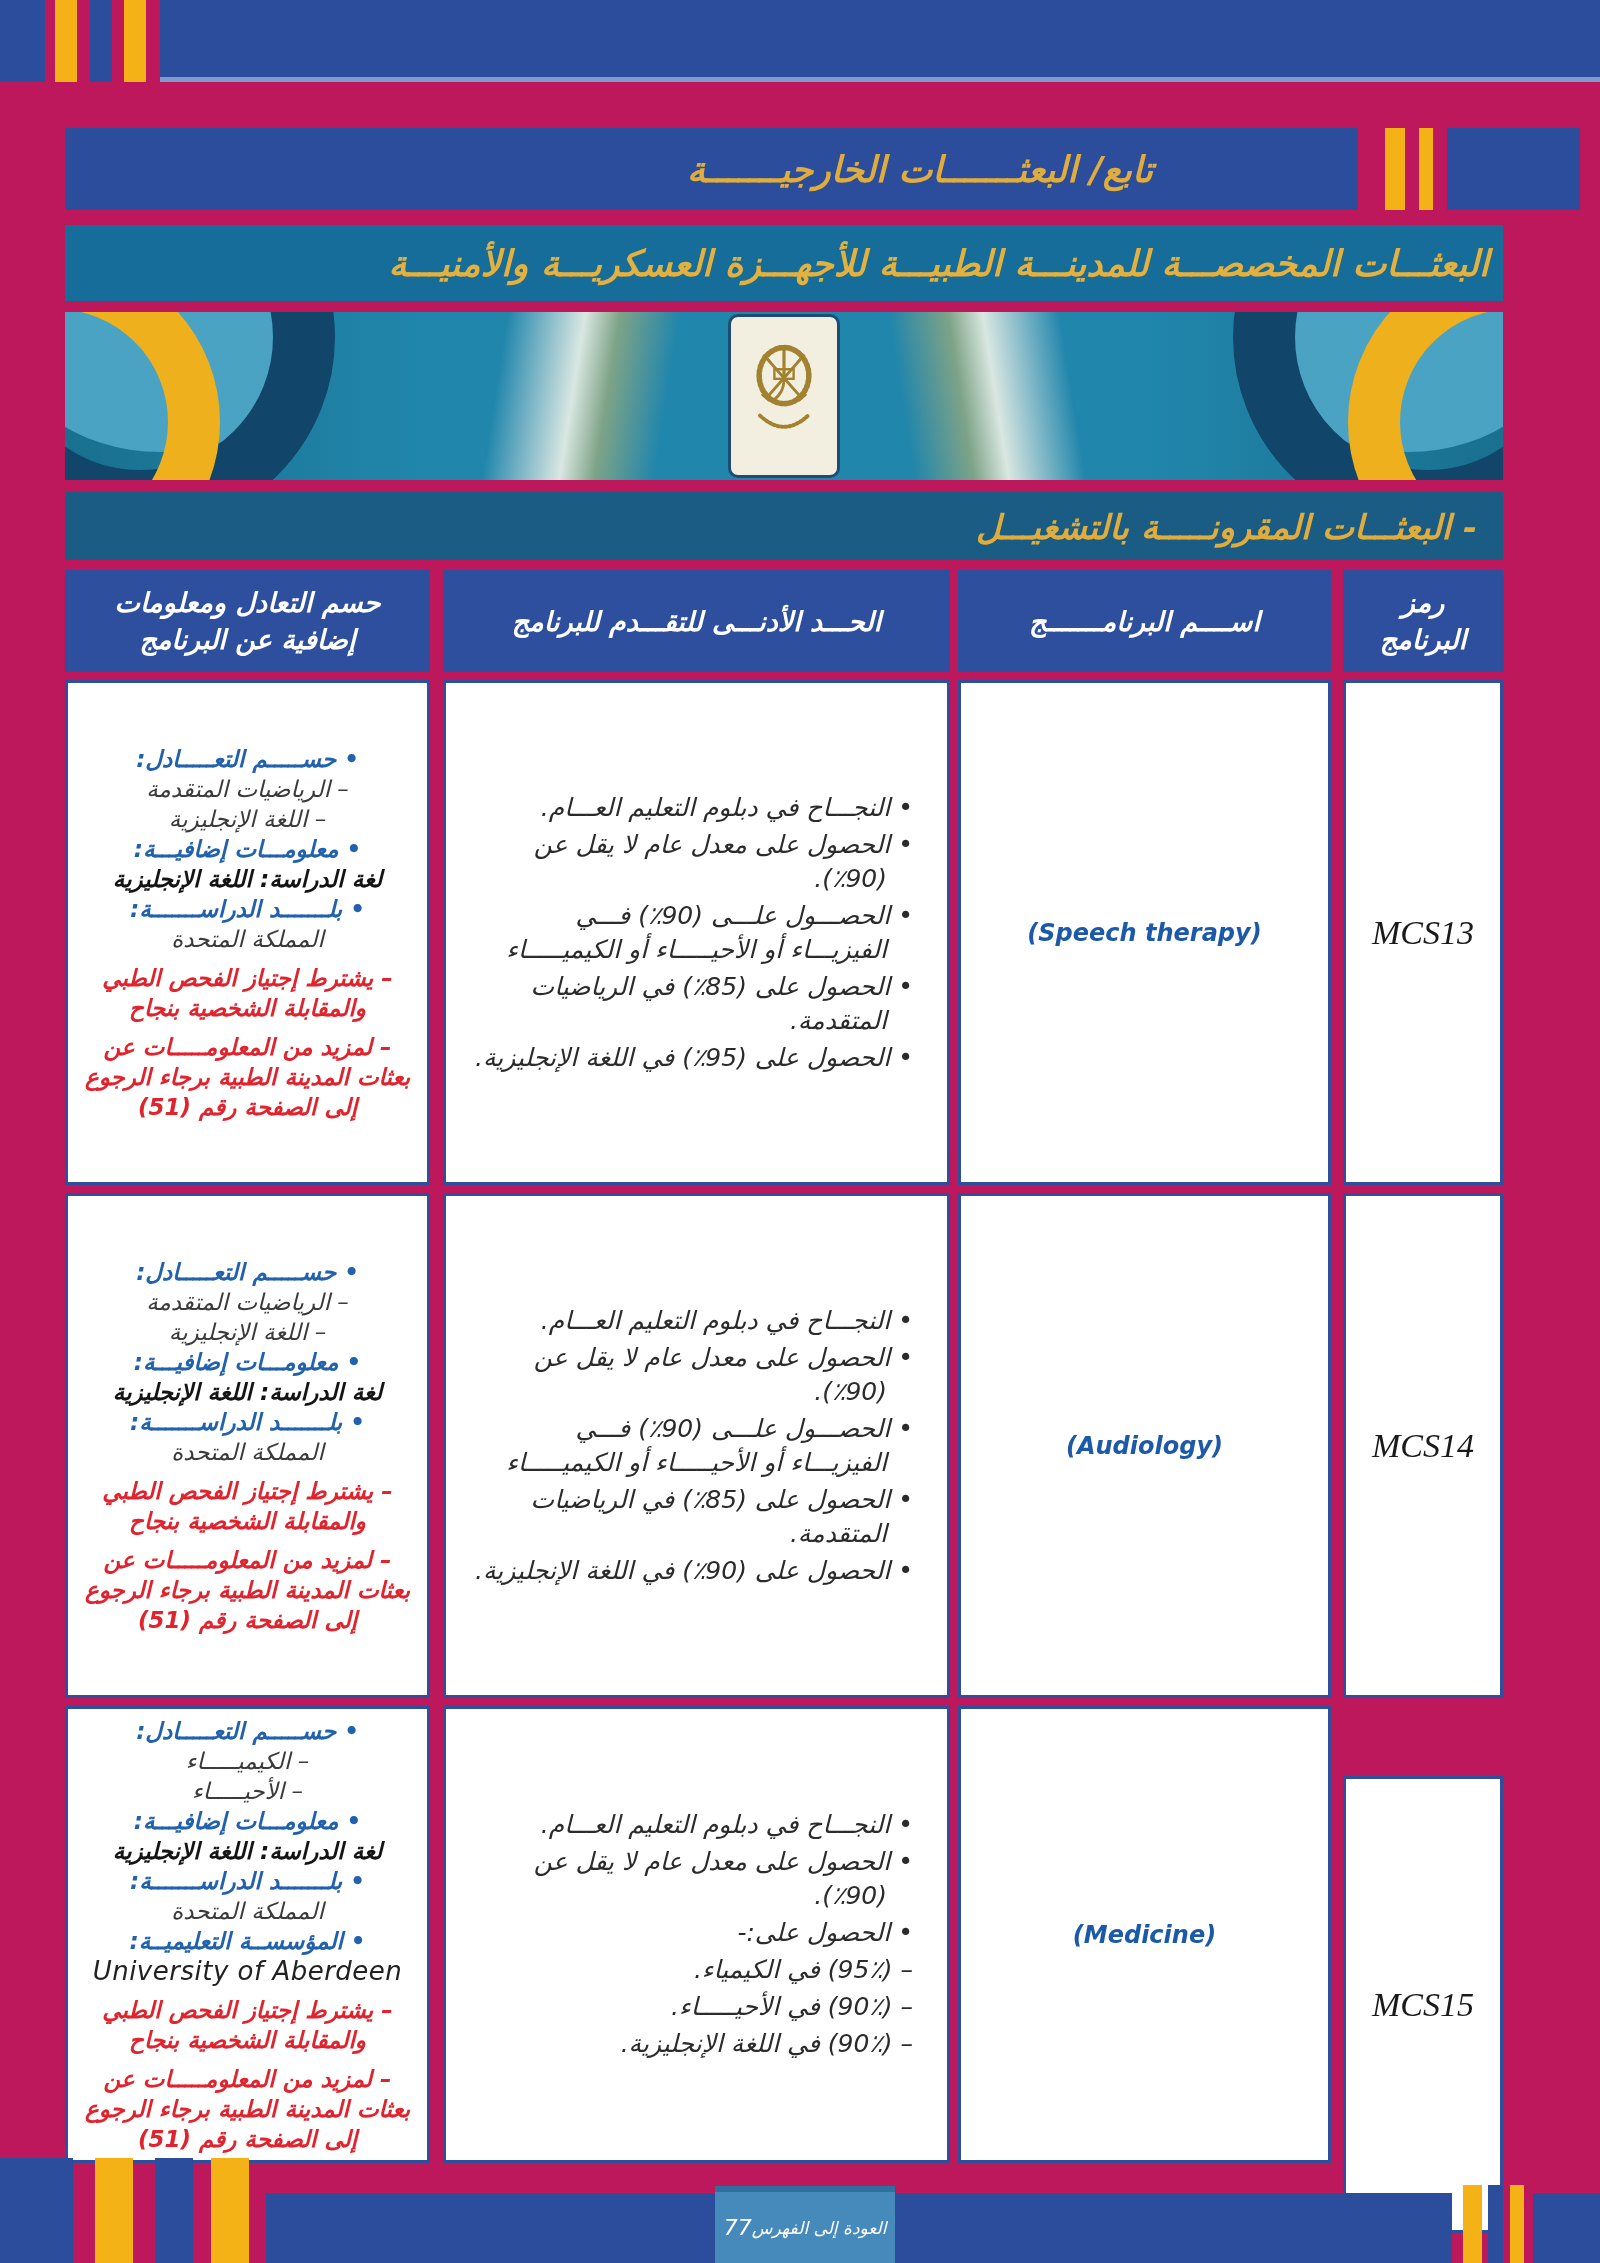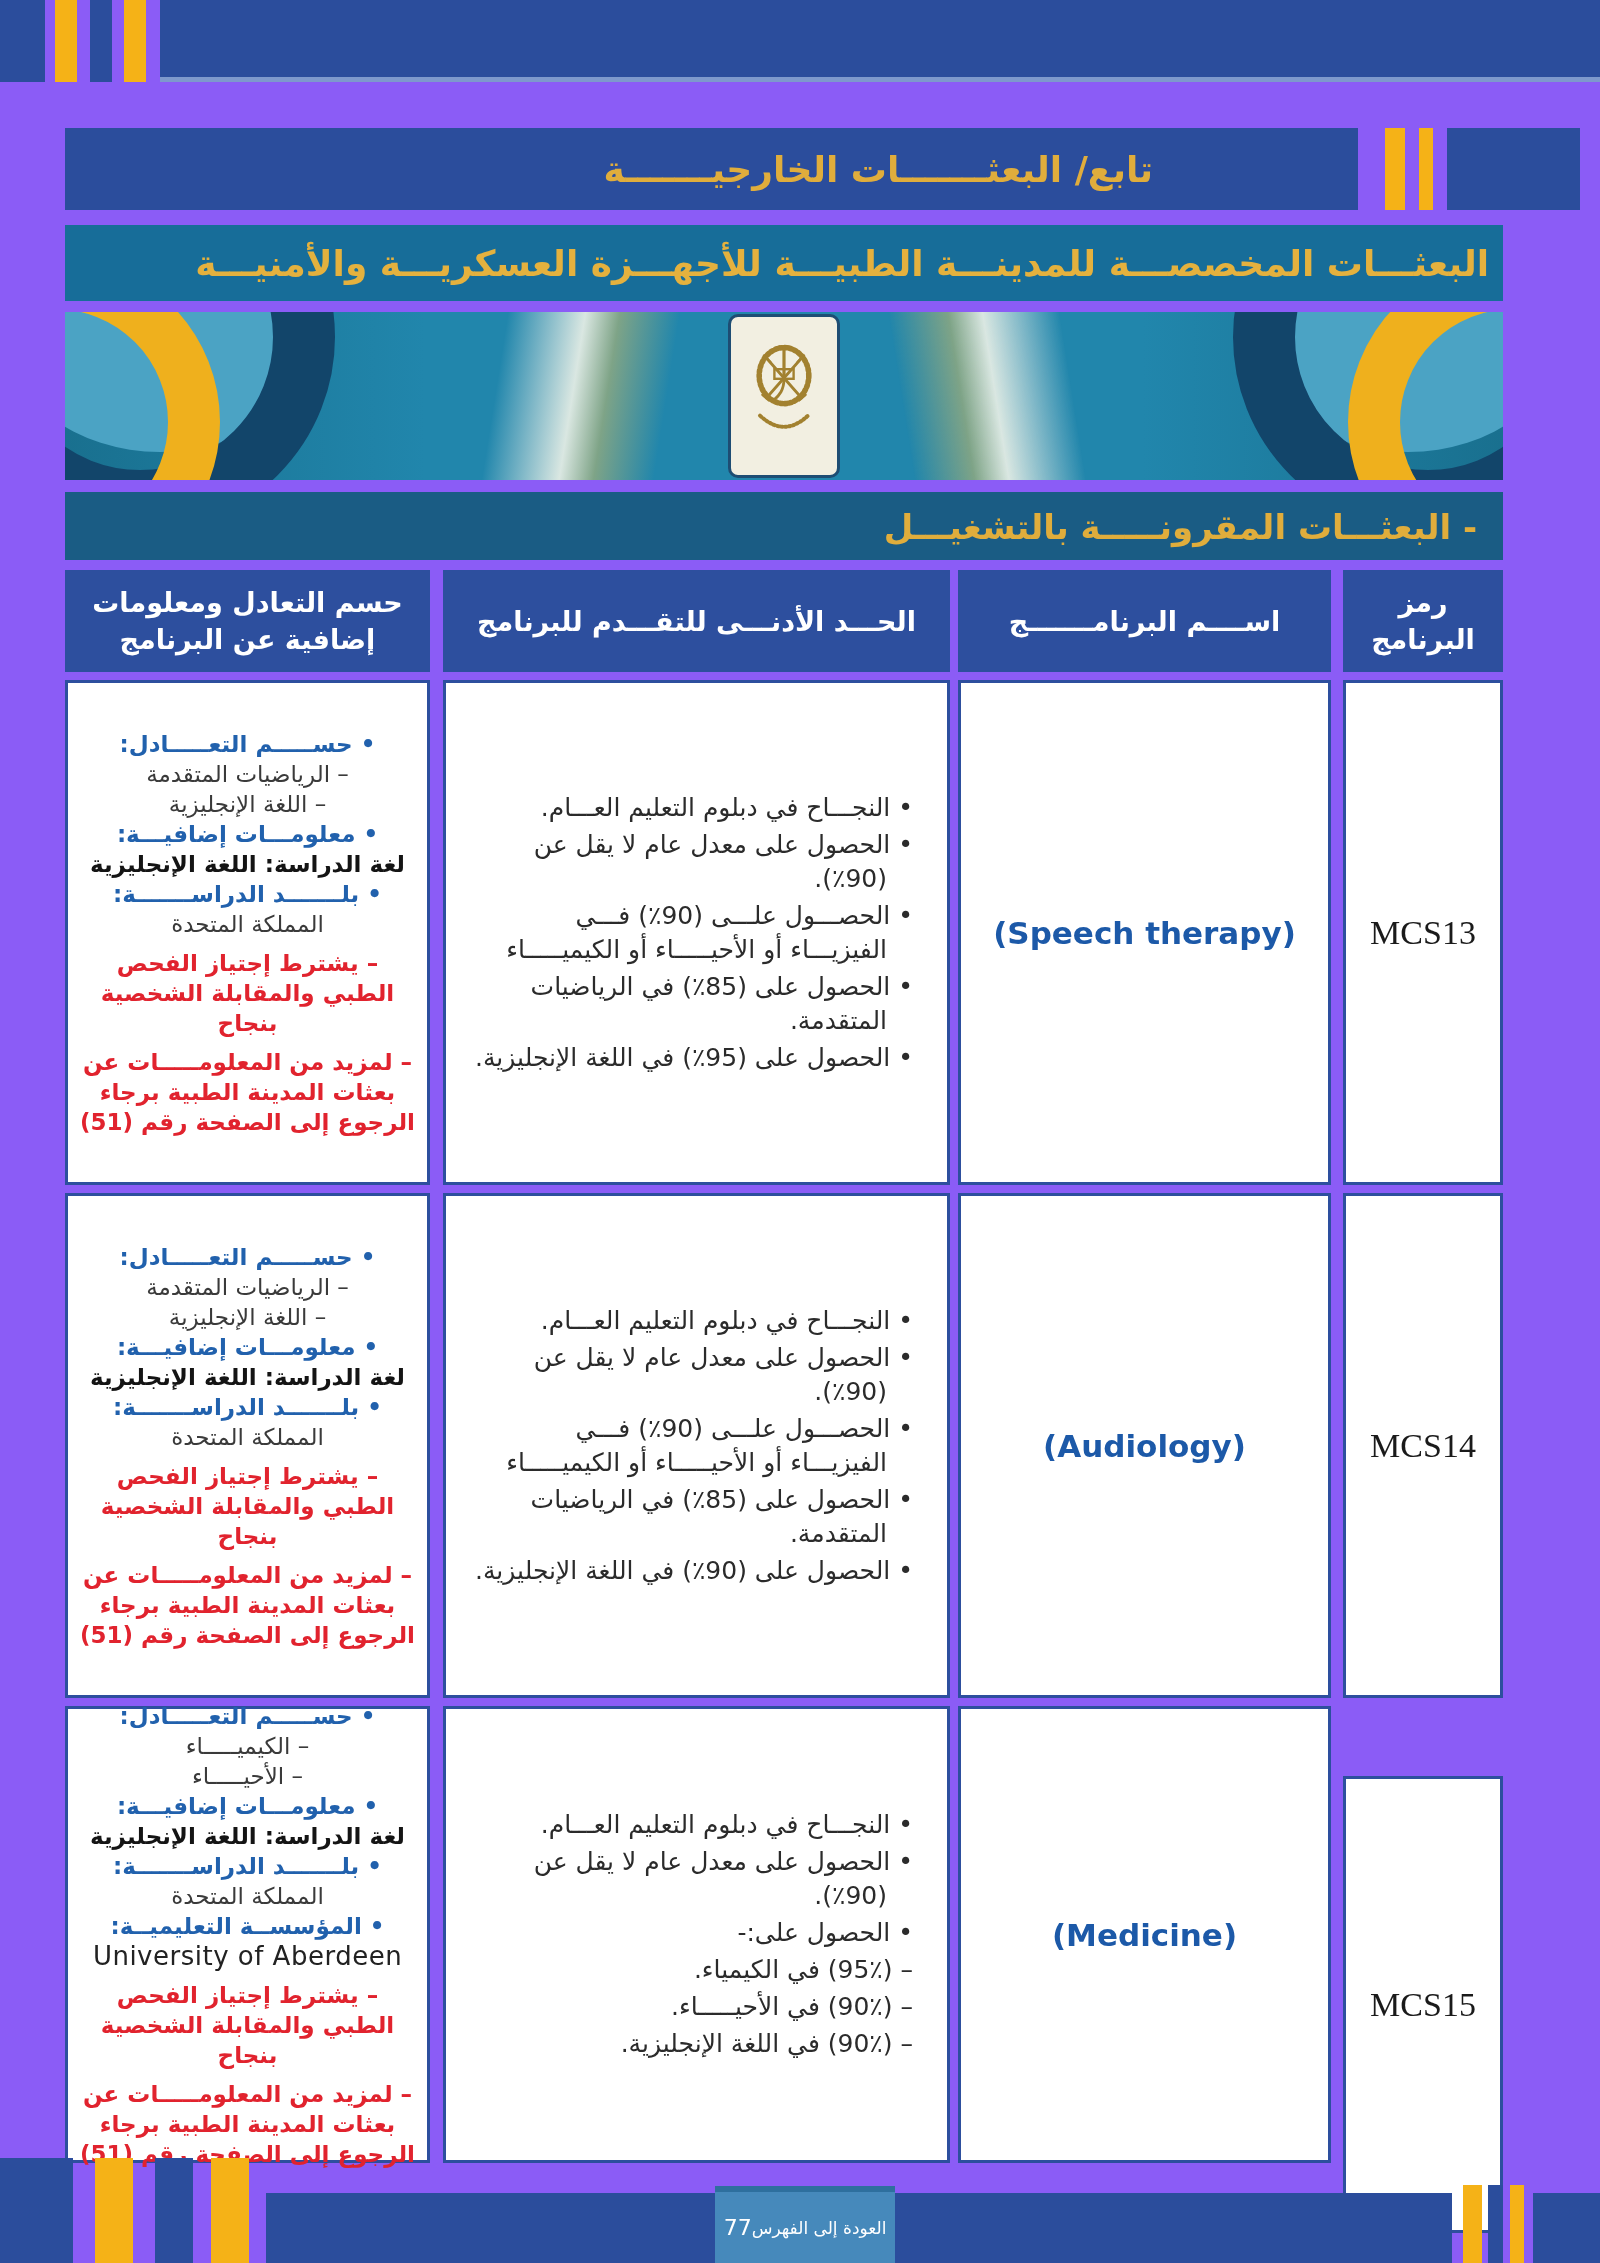--- a/index.html
+++ b/index.html
@@ -1,17 +1,17 @@
 <!DOCTYPE html>
 <html lang="ar"><head>
 <meta charset="utf-8">
 <style>
   html,body{margin:0;padding:0;background:#ffffff;}
-  .page{position:relative;width:1600px;height:2263px;background:#8b5cf6;overflow:hidden;
-        font-family:"DejaVu Sans", sans-serif;}
+  .page{position:relative;width:1600px;height:2263px;background:#be185d;overflow:hidden;
+        font-family:"DejaVu Sans", sans-serif;font-style:italic;}
   .abs{position:absolute;}
   
   .navy{background:#2b4d9c;}
   .gold{background:#f5b217;}
   .topstrip{top:0;height:82px;}
   .top-main{border-bottom:5px solid #7e99cc;box-sizing:border-box;}
   
   .bar1{left:65px;top:128px;width:1293px;height:82px;background:#2b4d9c;}
   .bar1 .txt{position:absolute;right:205px;top:0;height:82px;line-height:84px;
              font-size:36px;font-weight:bold;color:#e0ad3c;direction:rtl;white-space:nowrap;}
@@ -40,21 +40,21 @@
   .crest-card{position:absolute;left:50%;top:2px;transform:translateX(-50%);width:112px;height:164px;
               background:#f2efe1;border:3px solid #1e4d73;border-radius:10px;box-sizing:border-box;
               display:flex;align-items:center;justify-content:center;z-index:6;}
   
   .cell{position:absolute;background:#ffffff;border:3px solid #2d4f9e;box-sizing:border-box;
         display:flex;align-items:center;justify-content:center;}
   .header-cell{background:#2d4f9e;}
   .hdr{color:#ffffff;font-weight:bold;font-size:27px;line-height:37px;text-align:center;
        direction:rtl;padding:0 10px;}
   .code-text{font-family:"Liberation Serif", serif;font-size:34px;color:#1a1a1a;}
-  .name-text{font-size:31px;font-weight:bold;color:#1c59a8;}
+  .name-text{font-size:24px;font-weight:bold;color:#1c59a8;}
   .req-list{width:100%;direction:rtl;text-align:right;padding:0 26px 0 18px;box-sizing:border-box;
             color:#2b2b2b;font-size:25px;line-height:34px;}
   .req-item{padding-right:26px;text-indent:-26px;margin:3px 8px;}
   .tie-list{width:100%;direction:rtl;text-align:center;font-size:23px;line-height:30px;
             padding:0 12px;box-sizing:border-box;}
   .tie-item.blue{color:#2161ad;font-weight:bold;}
   .tie-item.black{color:#3a3a3a;}
   .tie-item.black-bold{color:#141414;font-weight:bold;}
   .tie-item.red{color:#e1232e;font-weight:bold;margin-top:9px;}
   .tie-item.latin{font-size:26px;color:#222222;letter-spacing:.5px;font-weight:normal;}

